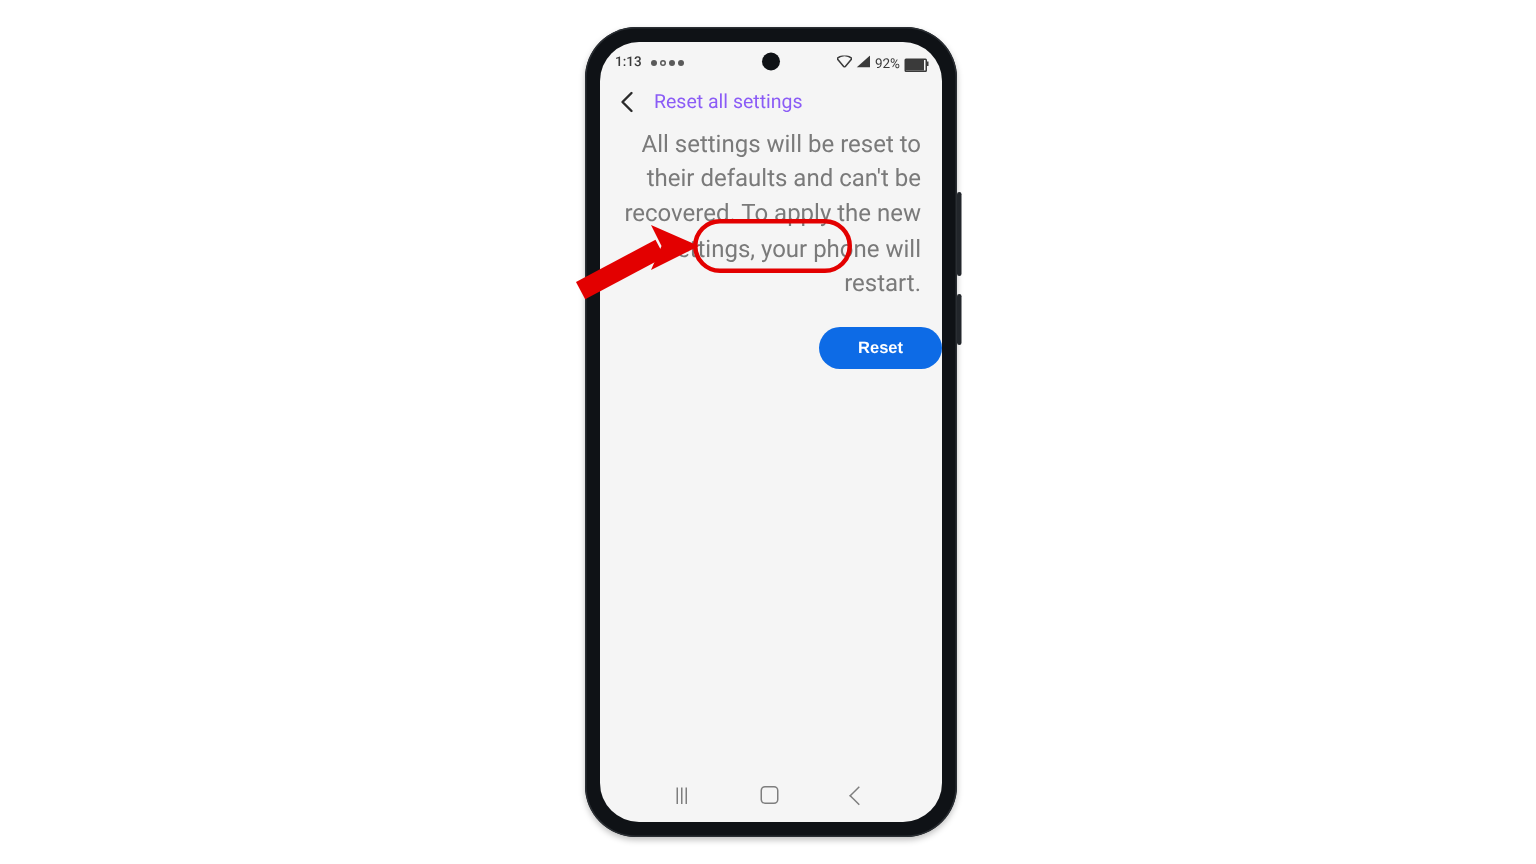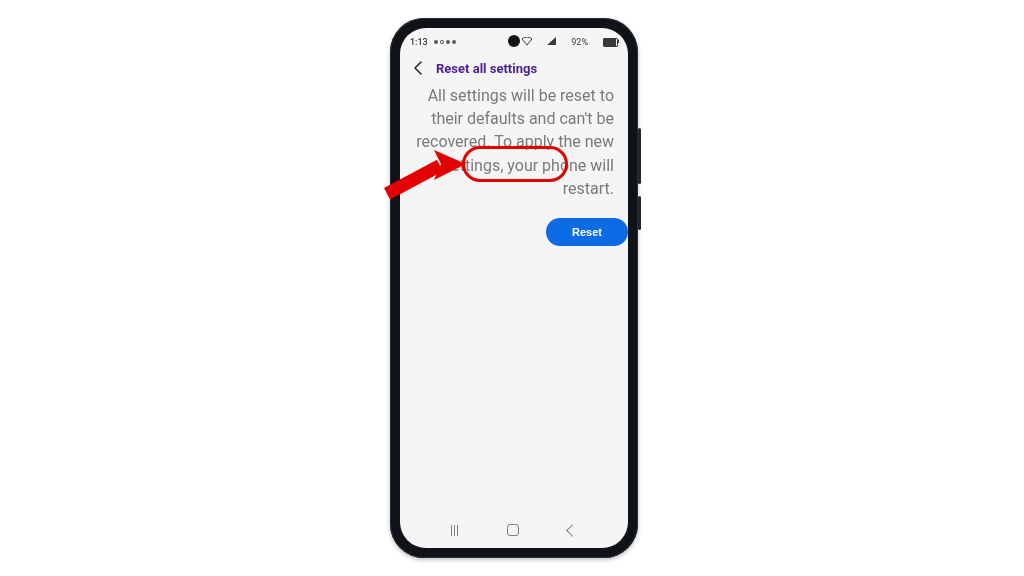--- a/index.html
+++ b/index.html
@@ -70,21 +70,21 @@
   .statusbar {
     height: 24px;
     display: flex;
     align-items: center;
     justify-content: space-between;
     font-size: 9px;
     color: #3a3a3a;
     padding: 2px 10px 0 10px;
   }
   .sb-left { display:flex; align-items:center; gap:6px; }
-  .sb-right { display:flex; align-items:flex-end; gap:15px; }
+  .sb-right { display:flex; align-items:flex-end; gap:3px; }
   .sb-clock { font-weight:500; }
   .sb-dots { display:flex; gap:2px; }
   .sb-dot {
     width:4px; height:4px; border-radius:50%;
     background:#5a5a5a;
   }
   .sb-dot.hollow {
     background:transparent;
     box-shadow: inset 0 0 0 1px #5a5a5a;
   }
@@ -117,22 +117,22 @@
     align-items:center;
     gap:10px;
     padding: 6px 12px 8px 10px;
   }
   .back-chevron {
     width:16px; height:16px;
     display:flex; align-items:center; justify-content:center;
   }
   .appbar-title {
     font-size: 13px;
-    color:#4c1d95;
-    font-weight:700;
+    color:#8b5cf6;
+    font-weight:400;
   }
   
   .body-desc {
     font-size: 16px;
     line-height: 1.45;
     color: #7a7a7a;
     padding: 0 14px 0 15px;
     max-width: 205px;
     text-align: right;
   }

